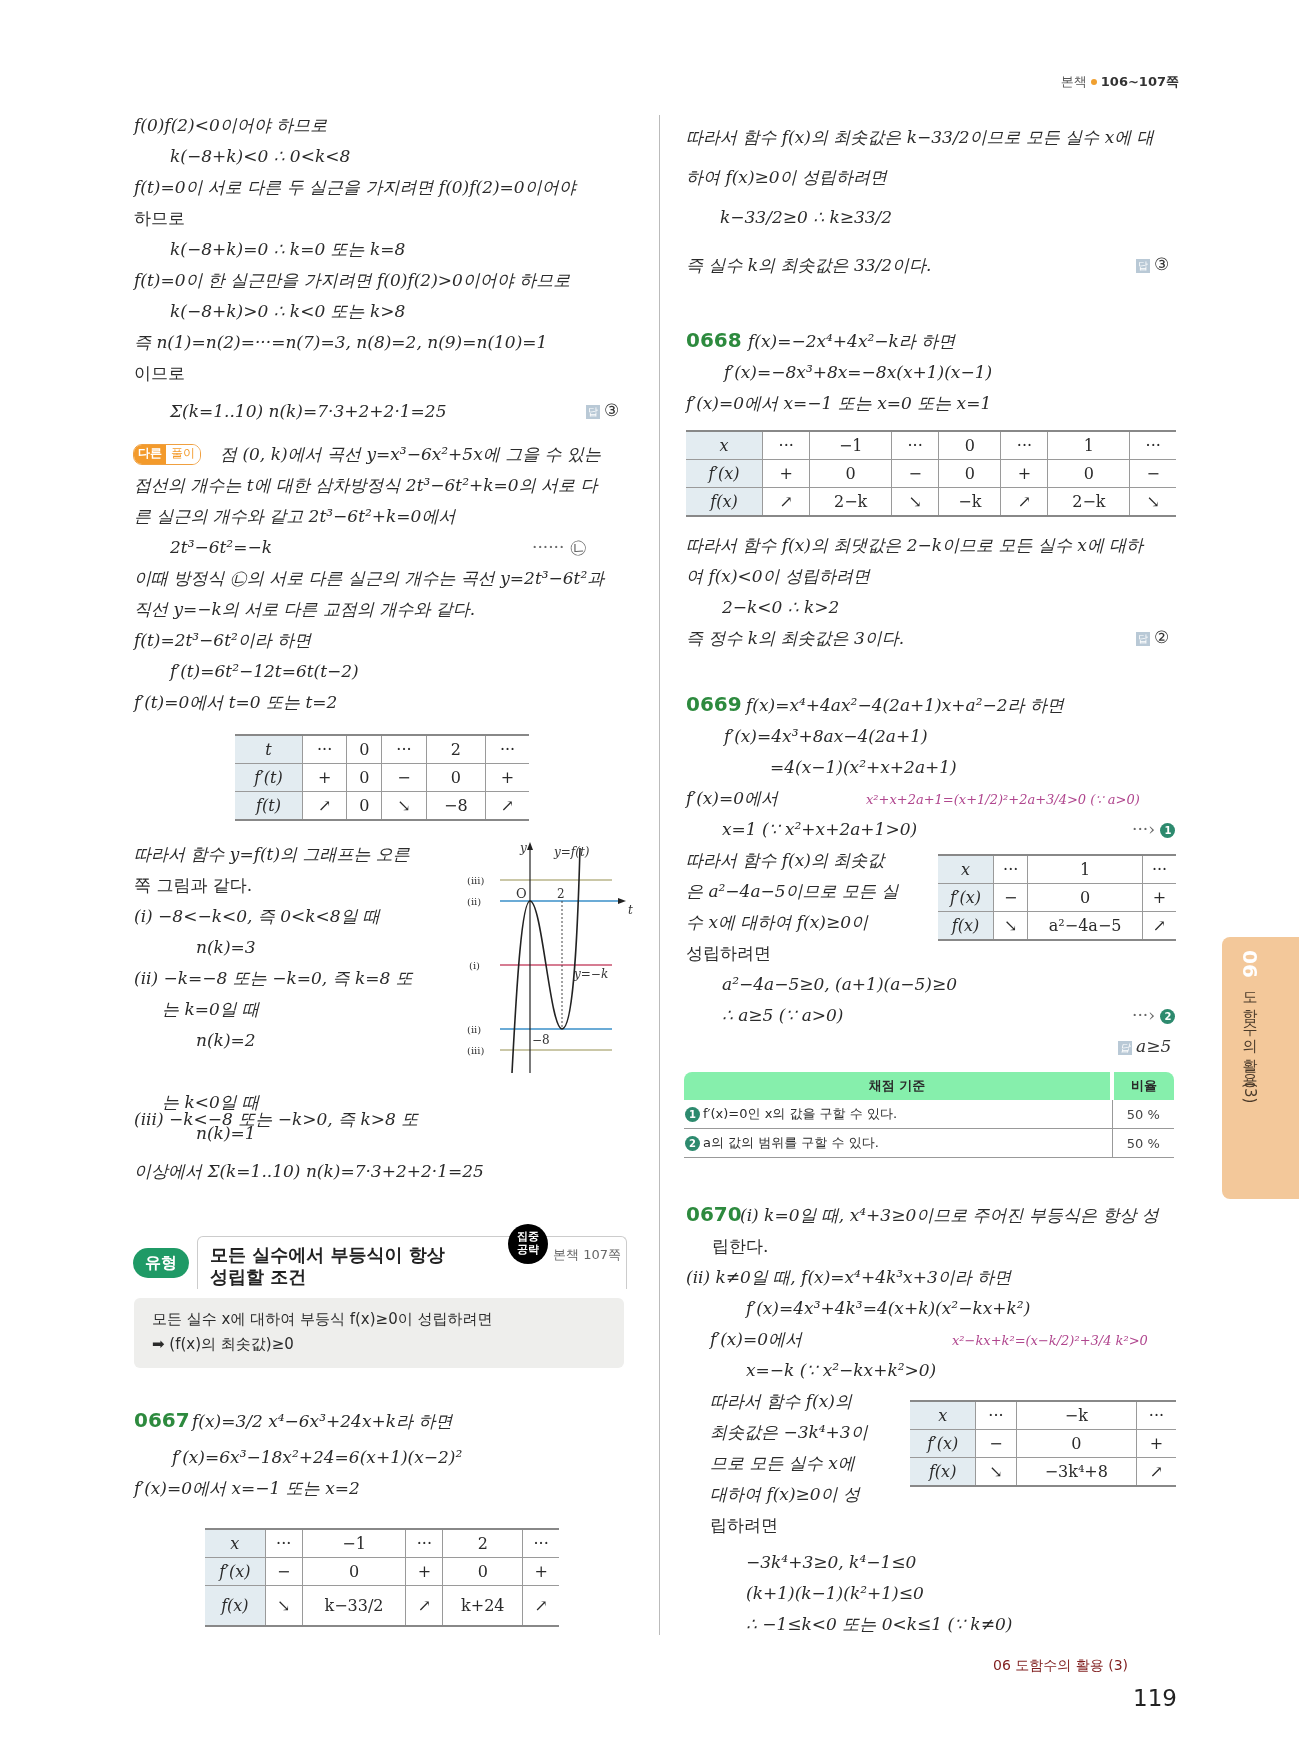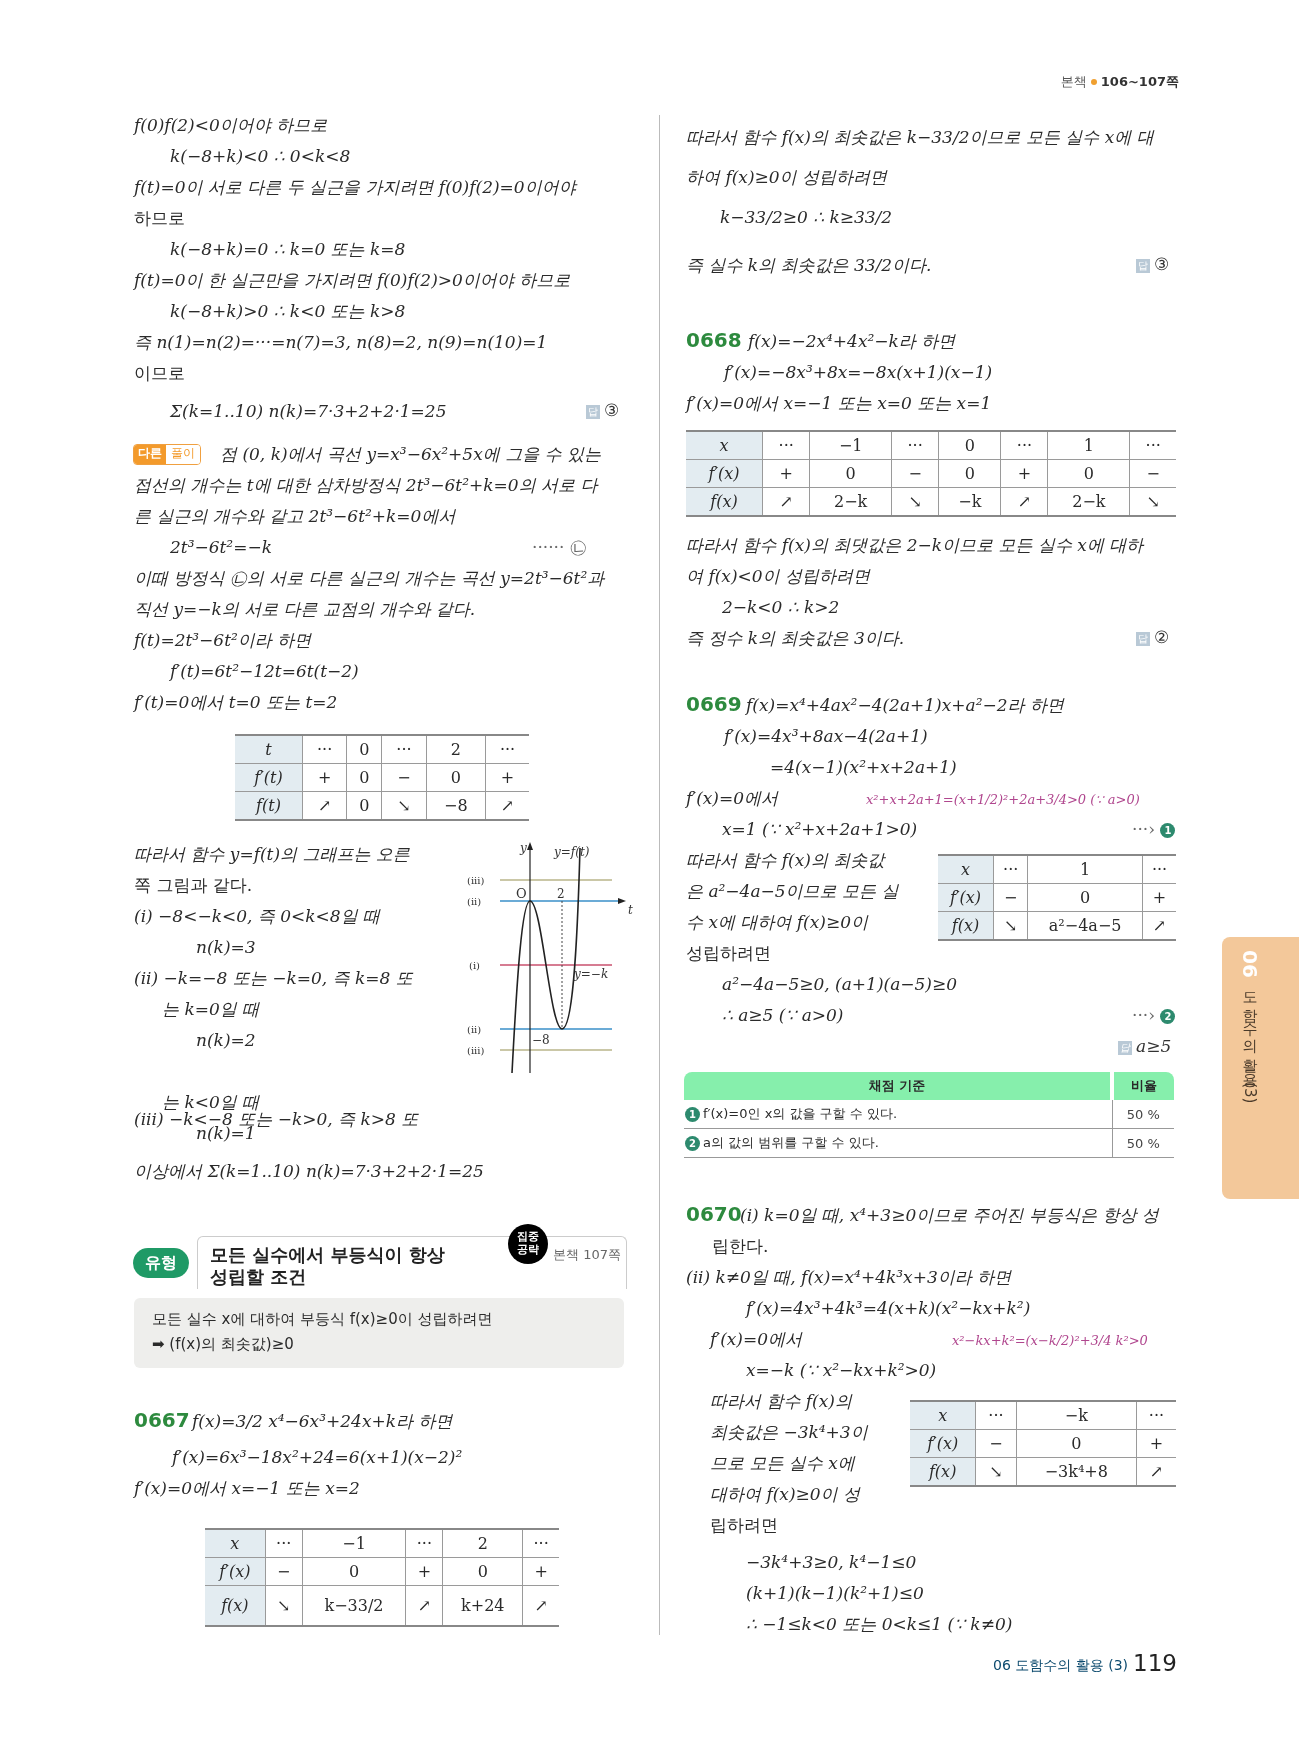--- a/index.html
+++ b/index.html
@@ -15,41 +15,41 @@
   .divider{position:absolute;left:659px;top:115px;width:1px;height:1520px;background:#bbb;}
   .pnum{position:absolute;color:#2d8a3e;font-weight:bold;font-size:20px;font-family:"DejaVu Sans","Liberation Sans",sans-serif;}
   .ans{position:absolute;font-size:17px;color:#333;}
   .ans .box{display:inline-block;width:14px;height:14px;background:#b9c9d6;color:#fff;font-size:10px;line-height:14px;text-align:center;vertical-align:middle;margin-right:4px;}
   table.vt{position:absolute;border-collapse:collapse;font-size:16px;}
   table.vt td{border:1px solid #9a9a9a;text-align:center;height:27px;padding:0 4px;}
   table.vt tr:first-child td{border-top:2px solid #888;}
   table.vt tr:last-child td{border-bottom:2px solid #888;}
   table.vt td:first-child{background:#e3ecf1;border-left:none;font-style:italic;}
   table.vt td:last-child{border-right:none;}
-  .tag-other{position:absolute;left:133px;top:444px;height:19px;border:1px solid #f0a040;border-radius:4px;display:flex;font-size:12px;overflow:hidden;}
+  .tag-other{position:absolute;left:133px;top:444px;height:19px;border:1px solid #f0a040;border-radius:9px;display:flex;font-size:12px;overflow:hidden;}
   .tag-other span:first-child{background:#f39a2b;color:#fff;padding:0 4px;font-weight:bold;}
   .tag-other span:last-child{background:#fff;color:#f39a2b;padding:0 5px;}
   .type-badge{position:absolute;left:133px;top:1248px;width:56px;height:30px;border-radius:15px;background:#1f9a66;color:#fff;font-size:16px;font-weight:bold;line-height:30px;text-align:center;}
   .type-box{position:absolute;left:197px;top:1236px;width:428px;height:52px;border:1px solid #ccc;border-bottom:none;border-radius:6px 6px 0 0;}
   .type-title{position:absolute;left:210px;top:1244px;font-size:18px;font-weight:bold;line-height:22px;color:#222;}
   .focus-badge{position:absolute;left:508px;top:1224px;width:40px;height:40px;border-radius:20px;background:#000000;color:#fff;font-size:11px;font-weight:bold;line-height:13px;text-align:center;padding-top:6px;box-sizing:border-box;}
   .type-ref{position:absolute;left:553px;top:1246px;font-size:13px;color:#666;}
   .tip-box{position:absolute;left:134px;top:1298px;width:490px;height:70px;background:#eeeeec;border-radius:6px;}
   .grade{position:absolute;left:684px;top:1072px;width:490px;border-collapse:collapse;font-size:13px;}
   .grade th{background:#86efac;font-weight:bold;height:26px;}
   .grade th:first-child{border-top-left-radius:8px;}
   .grade th:last-child{border-top-right-radius:8px;border-left:4px solid #fff;width:58px;}
   .grade td{height:26px;border-bottom:1px solid #999;}
   .grade td:last-child{border-left:1px solid #999;text-align:center;color:#444;}
   .circ{display:inline-block;width:15px;height:15px;border-radius:8px;background:#2d8a6e;color:#fff;font-size:10px;line-height:15px;text-align:center;font-weight:bold;margin-right:3px;vertical-align:middle;}
   .side-tab{position:absolute;left:1222px;top:937px;width:77px;height:262px;background:#f3c89a;border-radius:8px 0 0 8px;}
   .side-text{position:absolute;left:1238px;top:950px;writing-mode:vertical-rl;font-size:15px;color:#4a3a2a;}
   .side-text b{font-size:20px;color:#fff;}
-  .footer{position:absolute;top:1657px;left:993px;font-size:14px;color:#0c4a6e;}
-  .footer-page{position:absolute;top:1650px;left:1133px;font-size:23px;color:#222;}
+  .footer{position:absolute;top:1657px;left:993px;font-size:14px;color:#7f1d1d;}
+  .footer-page{position:absolute;top:1685px;left:1133px;font-size:23px;color:#222;}
   .magenta{color:#b0468e;font-size:13px;}
   .dots{color:#666;}
 </style>
 </head>
 <body>
 
 <div class="hdr-ref sans">
   <span>본책</span><span class="dot"></span><b>106~107쪽</b>
 </div>
 

